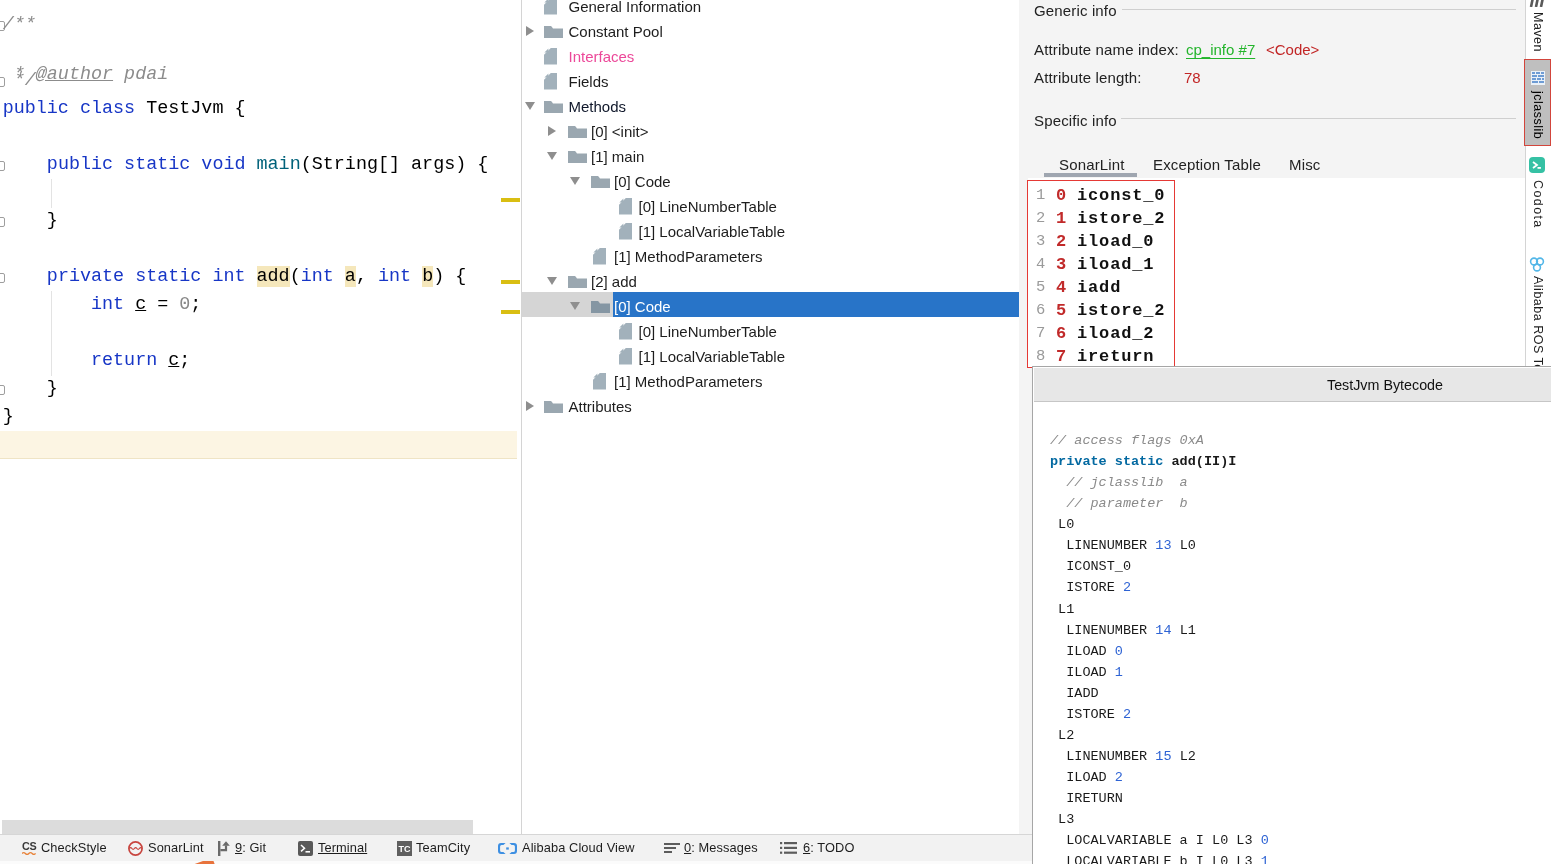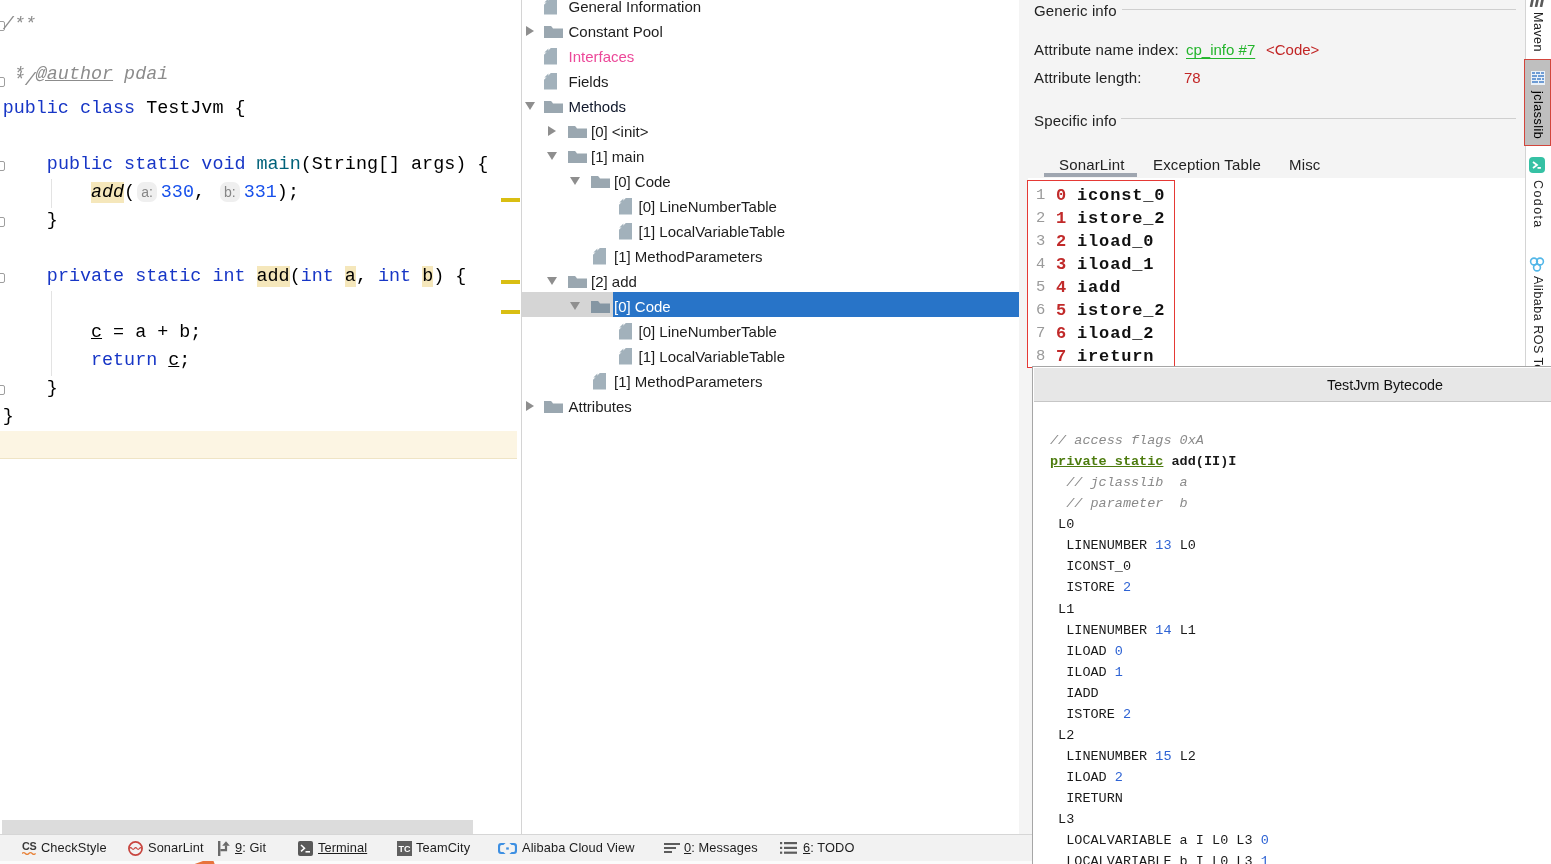--- a/index.html
+++ b/index.html
@@ -15,21 +15,21 @@
   .cmt{color:#8C8C8C;font-style:italic;}
   .teal{color:#00627A;}
   .hl{background:#F5E7BB;}
   .pill{display:inline-block;background:#EFEFEF;border-radius:7px;color:#868686;
     font-family:"Liberation Sans",sans-serif;font-size:14px;line-height:20px;height:20px;
     padding:0 4px;vertical-align:0px;}
   .tlabel{position:absolute;font-size:15px;color:#1d1d1d;line-height:25px;white-space:pre;}
   
   .rlabel{font-size:15px;color:#222222;white-space:pre;letter-spacing:0.15px;}
   .fcmt{color:#8A8A8A;font-style:italic;}
-  .fkw{color:#4d7c0f;text-decoration:underline;}
+  .fkw{color:#0369a1;}
   .fnum{color:#2e63d4;}
   .vtext{writing-mode:vertical-rl;font-size:12.5px;color:#1d1d1d;letter-spacing:0.5px;white-space:nowrap;}
   .sbtext{position:absolute;top:0;height:26px;line-height:26px;font-size:12.8px;color:#1d1d1d;white-space:pre;letter-spacing:0.1px;}
 </style>
 </head>
 <body>
 
 <div class="abs" style="left:0;top:0;width:521px;height:833px;background:#fff;overflow:hidden;" id="editor">
 
   <div class="abs" style="left:0;top:431px;width:517px;height:27px;background:#FCF5E3;border-bottom:1px solid #EFE4C5;"></div>
@@ -42,24 +42,23 @@
   <div class="abs" style="left:-4px;top:161px;width:7px;height:8px;border:1px solid #9e9e9e;border-radius:2px;"></div>
   <div class="abs" style="left:-4px;top:217px;width:7px;height:8px;border:1px solid #9e9e9e;border-radius:2px;"></div>
   <div class="abs" style="left:-4px;top:273px;width:7px;height:8px;border:1px solid #9e9e9e;border-radius:2px;"></div>
   <div class="abs" style="left:-4px;top:385px;width:7px;height:8px;border:1px solid #9e9e9e;border-radius:2px;"></div>
 
   <div class="codeline" style="top:11px;left:2.7px;"><span class="cmt">/**</span></div>
   <div class="codeline" style="top:39px;left:2.7px;margin-top:22px;"><span class="cmt"> * <span style="text-decoration:underline">@author</span> pdai</span></div>
   <div class="codeline" style="top:67px;left:2.7px;"><span class="cmt"> */</span></div>
   <div class="codeline" style="top:151px;left:2.7px;">    <span class="kw">public static void</span> <span class="teal">main</span>(String[] args) {</div>
   <div class="codeline" style="top:95px;left:2.7px;"><span class="kw">public class</span> TestJvm {</div>
-  <div class="codeline" style="top:179px;left:2.7px;">        <span class="hl" style="font-style:italic;">add</span>(<span class="pill" style="margin-left:2px;margin-right:4px;">a:</span><span class="num">330</span>,  <span class="pill" style="margin-left:-7px;margin-right:4px;">b:</span><span class="num">331</span>);</div>
   <div class="codeline" style="top:207px;left:2.7px;">    }</div>
   <div class="codeline" style="top:263px;left:2.7px;">    <span class="kw">private static int</span> <span class="hl">add</span>(<span class="kw">int</span> <span class="hl">a</span>, <span class="kw">int</span> <span class="hl">b</span>) {</div>
-  <div class="codeline" style="top:319px;left:2.7px;">        <span style="text-decoration:underline">c</span> = a + b;</div>
+  <div class="codeline" style="top:291px;left:2.7px;">        <span class="kw">int</span> <span style="text-decoration:underline">c</span> = <span style="color:#888">0</span>;</div>
   <div class="codeline" style="top:347px;left:2.7px;">        <span class="kw">return</span> <span style="text-decoration:underline">c</span>;</div>
   <div class="codeline" style="top:375px;left:2.7px;">    }</div>
   <div class="codeline" style="top:403px;left:2.7px;">}</div>
 
   <div class="abs" style="left:501px;top:198px;width:19px;height:4px;background:#D9BE12;"></div>
   <div class="abs" style="left:501px;top:280px;width:19px;height:4px;background:#D9BE12;"></div>
   <div class="abs" style="left:501px;top:310px;width:19px;height:4px;background:#D9BE12;"></div>
 </div>
 
 <div class="abs" style="left:2px;top:820px;width:471px;height:14px;background:#DCDCDC;"></div>

